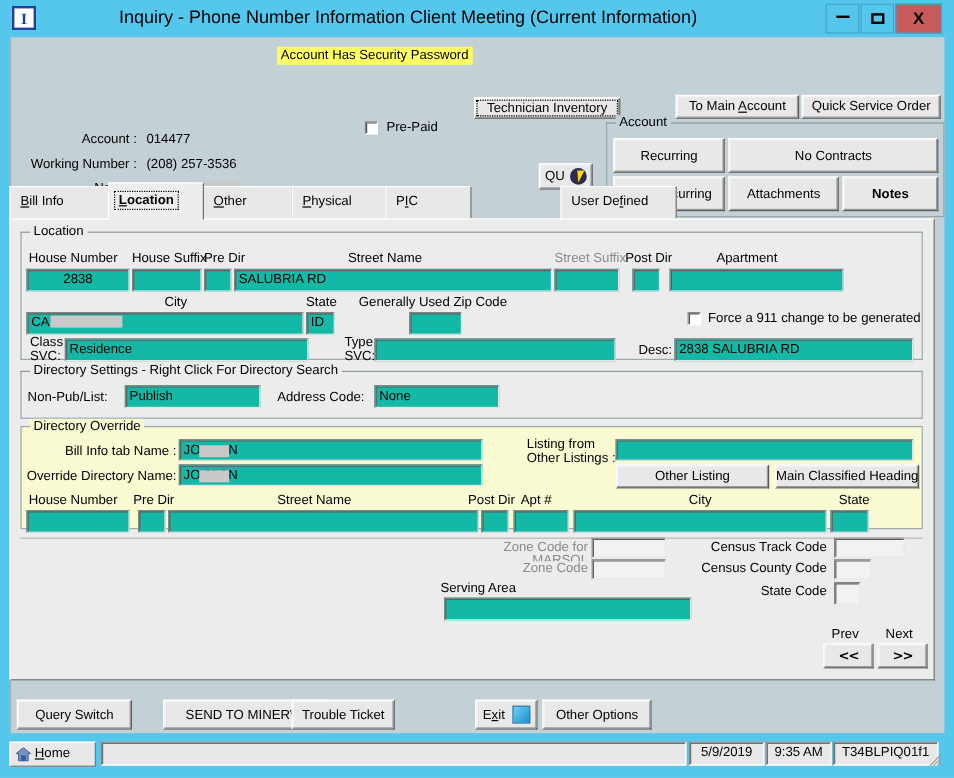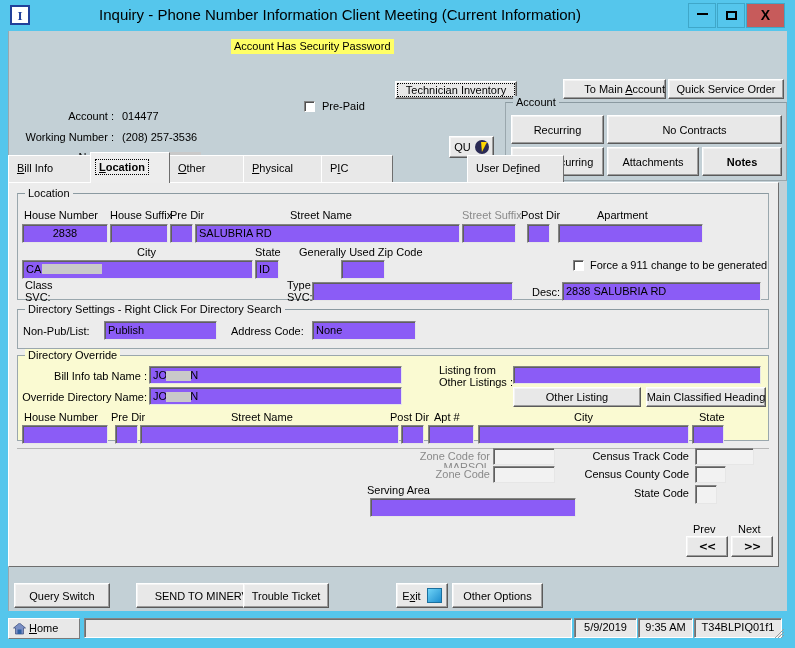--- a/index.html
+++ b/index.html
@@ -87,21 +87,21 @@
     font-size:11px;color:#000;
     text-align:center;
     white-space:nowrap;
     cursor:default;
     display:flex;align-items:center;justify-content:center;
   }
   .btn.focus{outline:1px dotted #000;outline-offset:-3px;}
 
   
   .fld{
-    position:absolute;background:#8b5cf6;
+    position:absolute;background:#14b8a6;
     border:1px solid #848484;
     border-right-color:#e6e6e6;border-bottom-color:#e6e6e6;
     box-shadow: inset 1px 1px 0 #5f5f5f;
     box-sizing:border-box;
     font-size:11px;color:#000;
     padding:1px 0 0 3px;
     line-height:14px;
     overflow:hidden;white-space:nowrap;
   }
   .fld.center{text-align:center;padding-left:0;}
@@ -231,21 +231,21 @@
     <div class="val" style="left:113px;top:100px;">(208) 257-3536</div>
 
     <div class="lbl-r" style="left:0px;top:120px;width:105px;">Name :</div>
     <div class="val" style="left:113px;top:120px;"><span>ALAN JC</span><span class="redact" style="width:34px;"></span></div>
 
     <div class="btn" style="left:440px;top:105px;width:45px;height:22px;">
       <span>QU</span>
         <span class="qu-bolt"></span>
     </div>
 
-    <div class="btn" style="left:554px;top:48px;width:103px;height:20px;justify-content:flex-end;">
+    <div class="btn" style="left:554px;top:48px;width:103px;height:20px;">
         <span>To Main <span style="text-decoration:underline">A</span>ccount</span>
       </div>
     <div class="btn" style="left:659px;top:48px;width:116px;height:20px;">
         <span>Quick Service Order</span>
       </div>
 
     <div class="grp" style="left:496px;top:71px;width:282px;height:79px;background:#C3D0D6;">
       <span class="grp-title" style="background:#C3D0D6;">Account</span>
     </div>
     <div class="btn" style="left:598px;top:84px;width:175px;height:29px;">
@@ -308,20 +308,21 @@
     <div class="fld" style="left:246px;top:77px;width:24px;height:19px;">ID</div>
 
     <div class="lbl" style="left:290px;top:63px;">Generally Used Zip Code</div>
     <div class="fld" style="left:332px;top:77px;width:44px;height:19px;"></div>
 
     <div class="chk sunken" style="left:564px;top:77px;"></div>
     <div class="lbl" style="left:581px;top:76px;">Force a 911 change to be generated</div>
 
     <div class="lbl" style="left:16px;top:96px;">Class</div>
     <div class="lbl" style="left:16px;top:108px;">SVC:</div>
+    <div class="fld" style="left:45px;top:99px;width:203px;height:19px;">Residence</div>
 
     <div class="lbl" style="left:278px;top:96px;">Type</div>
     <div class="lbl" style="left:278px;top:108px;">SVC:</div>
     <div class="fld" style="left:303px;top:99px;width:201px;height:19px;"></div>
 
     <div class="lbl" style="left:523px;top:103px;">Desc:</div>
     <div class="fld" style="left:553px;top:99px;width:199px;height:19px;">2838 SALUBRIA RD</div>
 
     <div class="grp" style="left:8px;top:126px;width:752px;height:40px;background:#ECECEC;">
       <span class="grp-title" style="background:#ECECEC;">Directory Settings  -  Right Click For Directory Search</span>

